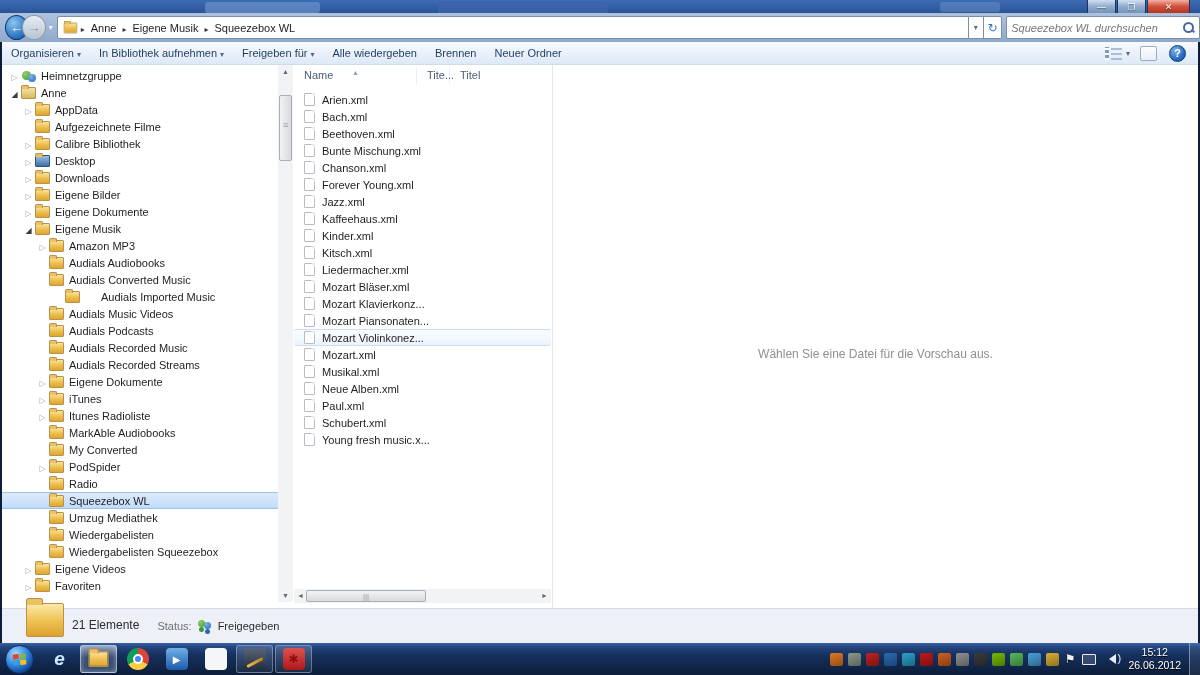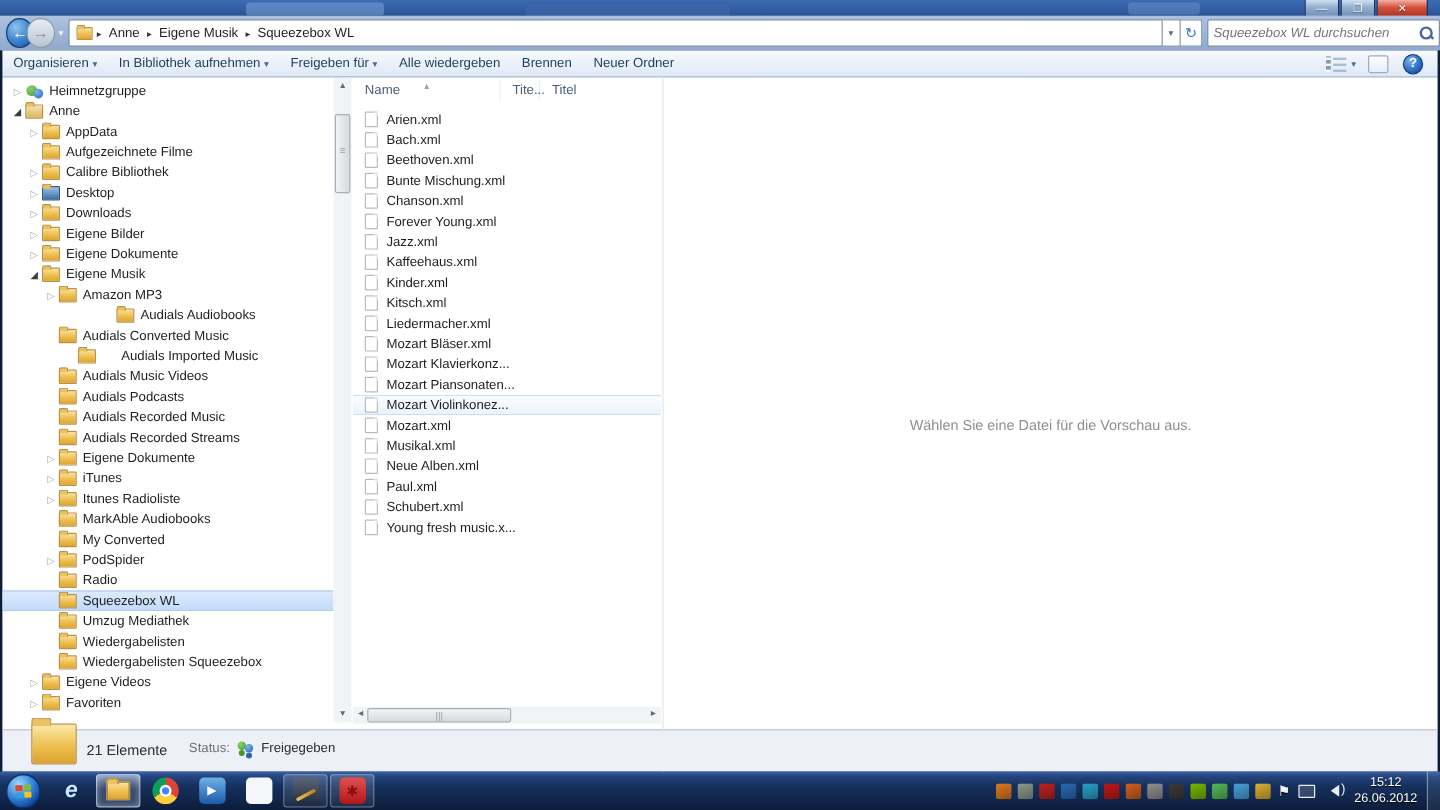--- a/index.html
+++ b/index.html
@@ -116,21 +116,21 @@
     display:flex; align-items:center; justify-content:center; }
   .preview-msg { color:#8f8f8f; font-size:12px; }
 
   
   .statuspane { position:absolute; left:2px; top:608px; width:1196px; height:35px;
     background:#eef0f8; border-top:1px solid #d7dae6; }
   .bigfolder { position:absolute; left:24px; top:-6px; width:38px; height:34px;
     background:linear-gradient(#fce9a8,#eec050 55%,#dba22e); border:1px solid #b9924a; border-radius:2px; }
   .bigfolder::before { content:""; position:absolute; left:-1px; top:-6px; width:15px; height:6px;
     background:#eac264; border:1px solid #b9924a; border-bottom:none; border-radius:3px 3px 0 0; }
-  .status-line { position:absolute; left:70px; top:9px; display:flex; align-items:flex-start; }
+  .status-line { position:absolute; left:70px; top:9px; display:flex; align-items:flex-end; }
   .status-count { font-size:12px; color:#2b2b2b; margin-right:18px; }
   .status-label { color:#6f6f6f; margin-right:6px; }
   .icon-people { width:15px; height:12px; position:relative; margin-right:5px; }
   .icon-people::before { content:""; position:absolute; left:0; top:0; width:7px; height:7px; border-radius:50%;
     background:radial-gradient(circle at 35% 30%,#8fd06a,#3f9a2e); box-shadow:0 6px 0 -1px #3f9a2e; }
   .icon-people::after { content:""; position:absolute; left:6px; top:2px; width:7px; height:7px; border-radius:50%;
     background:radial-gradient(circle at 35% 30%,#7ab4ea,#2a66b4); box-shadow:0 6px 0 -1px #2a66b4; }
   .status-value { color:#2b2b2b; }
 
   
@@ -266,21 +266,21 @@
       <div class="tree-row" style="padding-left: 20px;">
         <span class="exp e"></span>
         <span class="icon-folder"></span>
         <span class="tree-label">Eigene Musik</span>
       </div>
       <div class="tree-row" style="padding-left: 34px;">
         <span class="exp c"></span>
         <span class="icon-folder"></span>
         <span class="tree-label">Amazon MP3</span>
       </div>
-      <div class="tree-row" style="padding-left: 34px; margin-left: 48px;">
+      <div class="tree-row" style="padding-left: 34px;">
         <span class="exp "></span>
         <span class="icon-folder"></span>
         <span class="tree-label">Audials Audiobooks</span>
       </div>
       <div class="tree-row" style="padding-left: 34px;">
         <span class="exp "></span>
         <span class="icon-folder"></span>
         <span class="tree-label">Audials Converted Music</span>
       </div>
       <div class="tree-row" style="padding-left: 34px; gap: 16px;">

